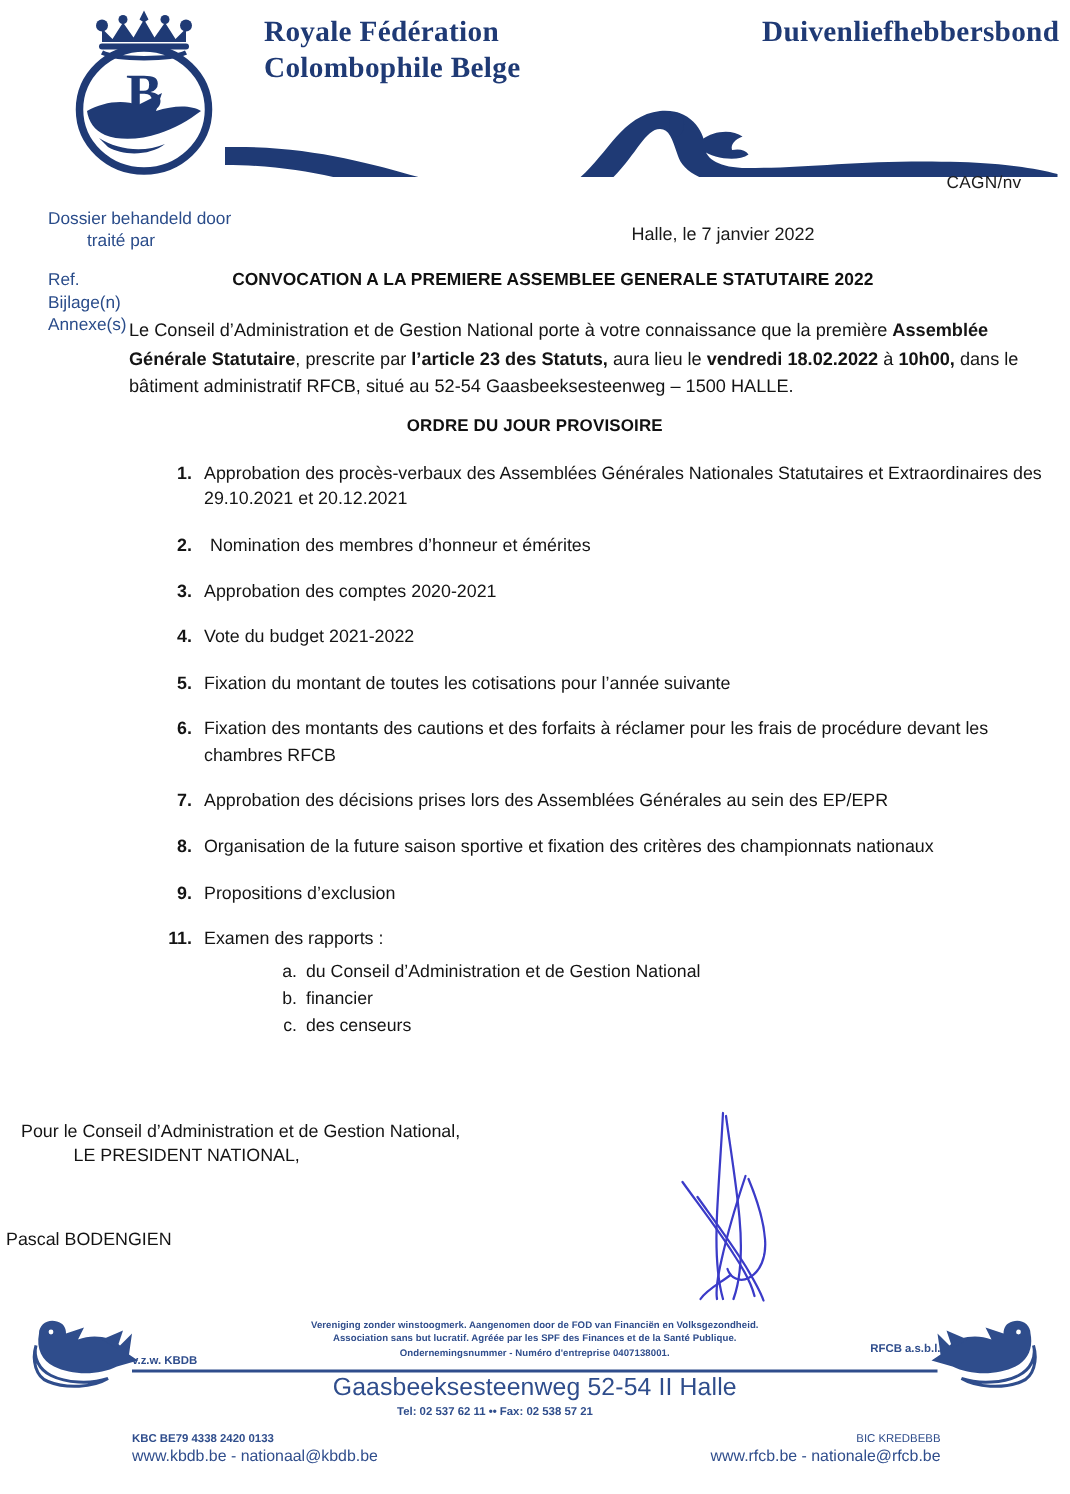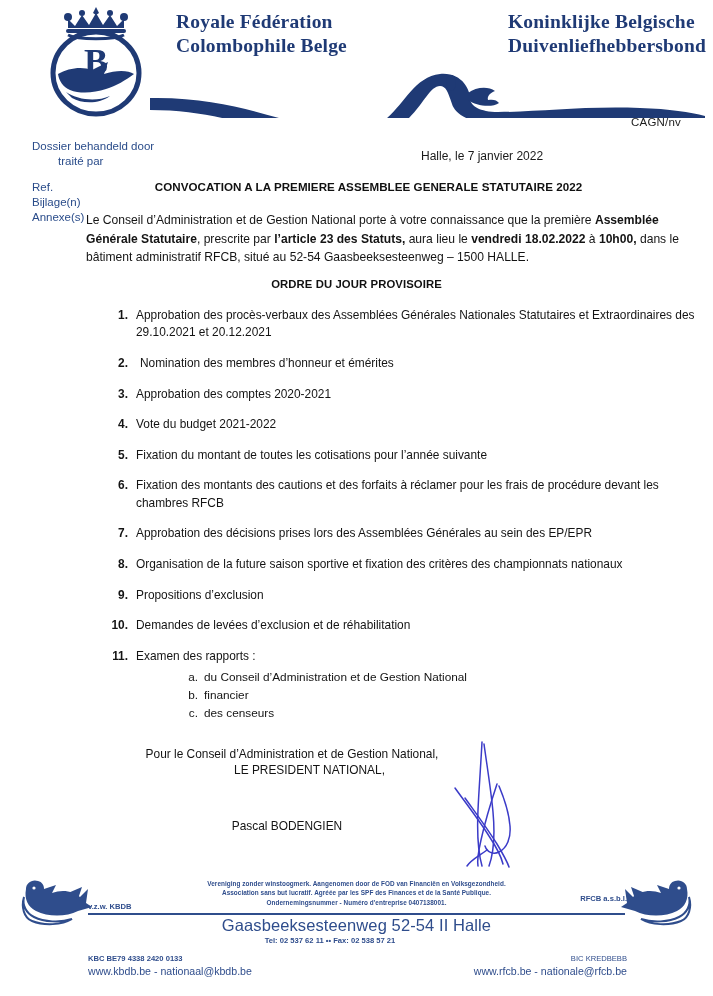--- a/index.html
+++ b/index.html
@@ -185,21 +185,21 @@
     width: 14px;
     text-align: right;
   }
 
   
   .sig-block {
     position: absolute;
     left: 0;
     top: 746px;
     width: 570px;
-    text-align: center;
+    text-align: left;
   }
   .sig-line1 {
     font-size: 11.9px;
     line-height: 16px;
     color: #141414;
     padding-left: 14px;
   }
   .sig-line2 {
     font-size: 11.9px;
     line-height: 16px;
@@ -369,21 +369,20 @@
                C88,76 78,82 68,85 C56,89 42,90 32,86 C25,83 21,77 20,70 Z" fill="#1f3a75"></path>
       <path d="M28,88 C40,96 58,98 72,92 C62,100 44,100 34,94 Z" fill="#1f3a75"></path>
     </svg>
 
     <div class="brand-fr">
       <div>Royale Fédération</div>
       <div>Colombophile Belge</div>
     </div>
 
     <div class="brand-nl">
-      <div>Koninklijke Belgische</div>
       <div>Duivenliefhebbersbond</div>
     </div>
   </div>
 
   <div class="cagn">CAGN/nv</div>
 
   <div class="dossier">
     <div class="l1">Dossier behandeld door</div>
     <div class="l2">traité par</div>
   </div>
@@ -442,24 +441,20 @@
     <div class="a-item">
       <span class="a-num">8.</span>
       <span class="a-txt">Organisation de la future saison sportive et fixation des critères des championnats nationaux</span>
     </div>
 
     <div class="a-item">
       <span class="a-num">9.</span>
       <span class="a-txt">Propositions d’exclusion</span>
     </div>
 
-    <div class="a-item">
-      <span class="a-num">10.</span>
-      <span class="a-txt">Demandes de levées d’exclusion et de réhabilitation</span>
-    </div>
 
     <div class="a-item">
       <span class="a-num">11.</span>
       <span class="a-txt">Examen des rapports :</span>
       <ul class="sub-list">
         <li class="sub-item">
           <span class="sub-mark">a.</span>
           <span>du Conseil d’Administration et de Gestion National</span>
         </li>
         <li class="sub-item">

